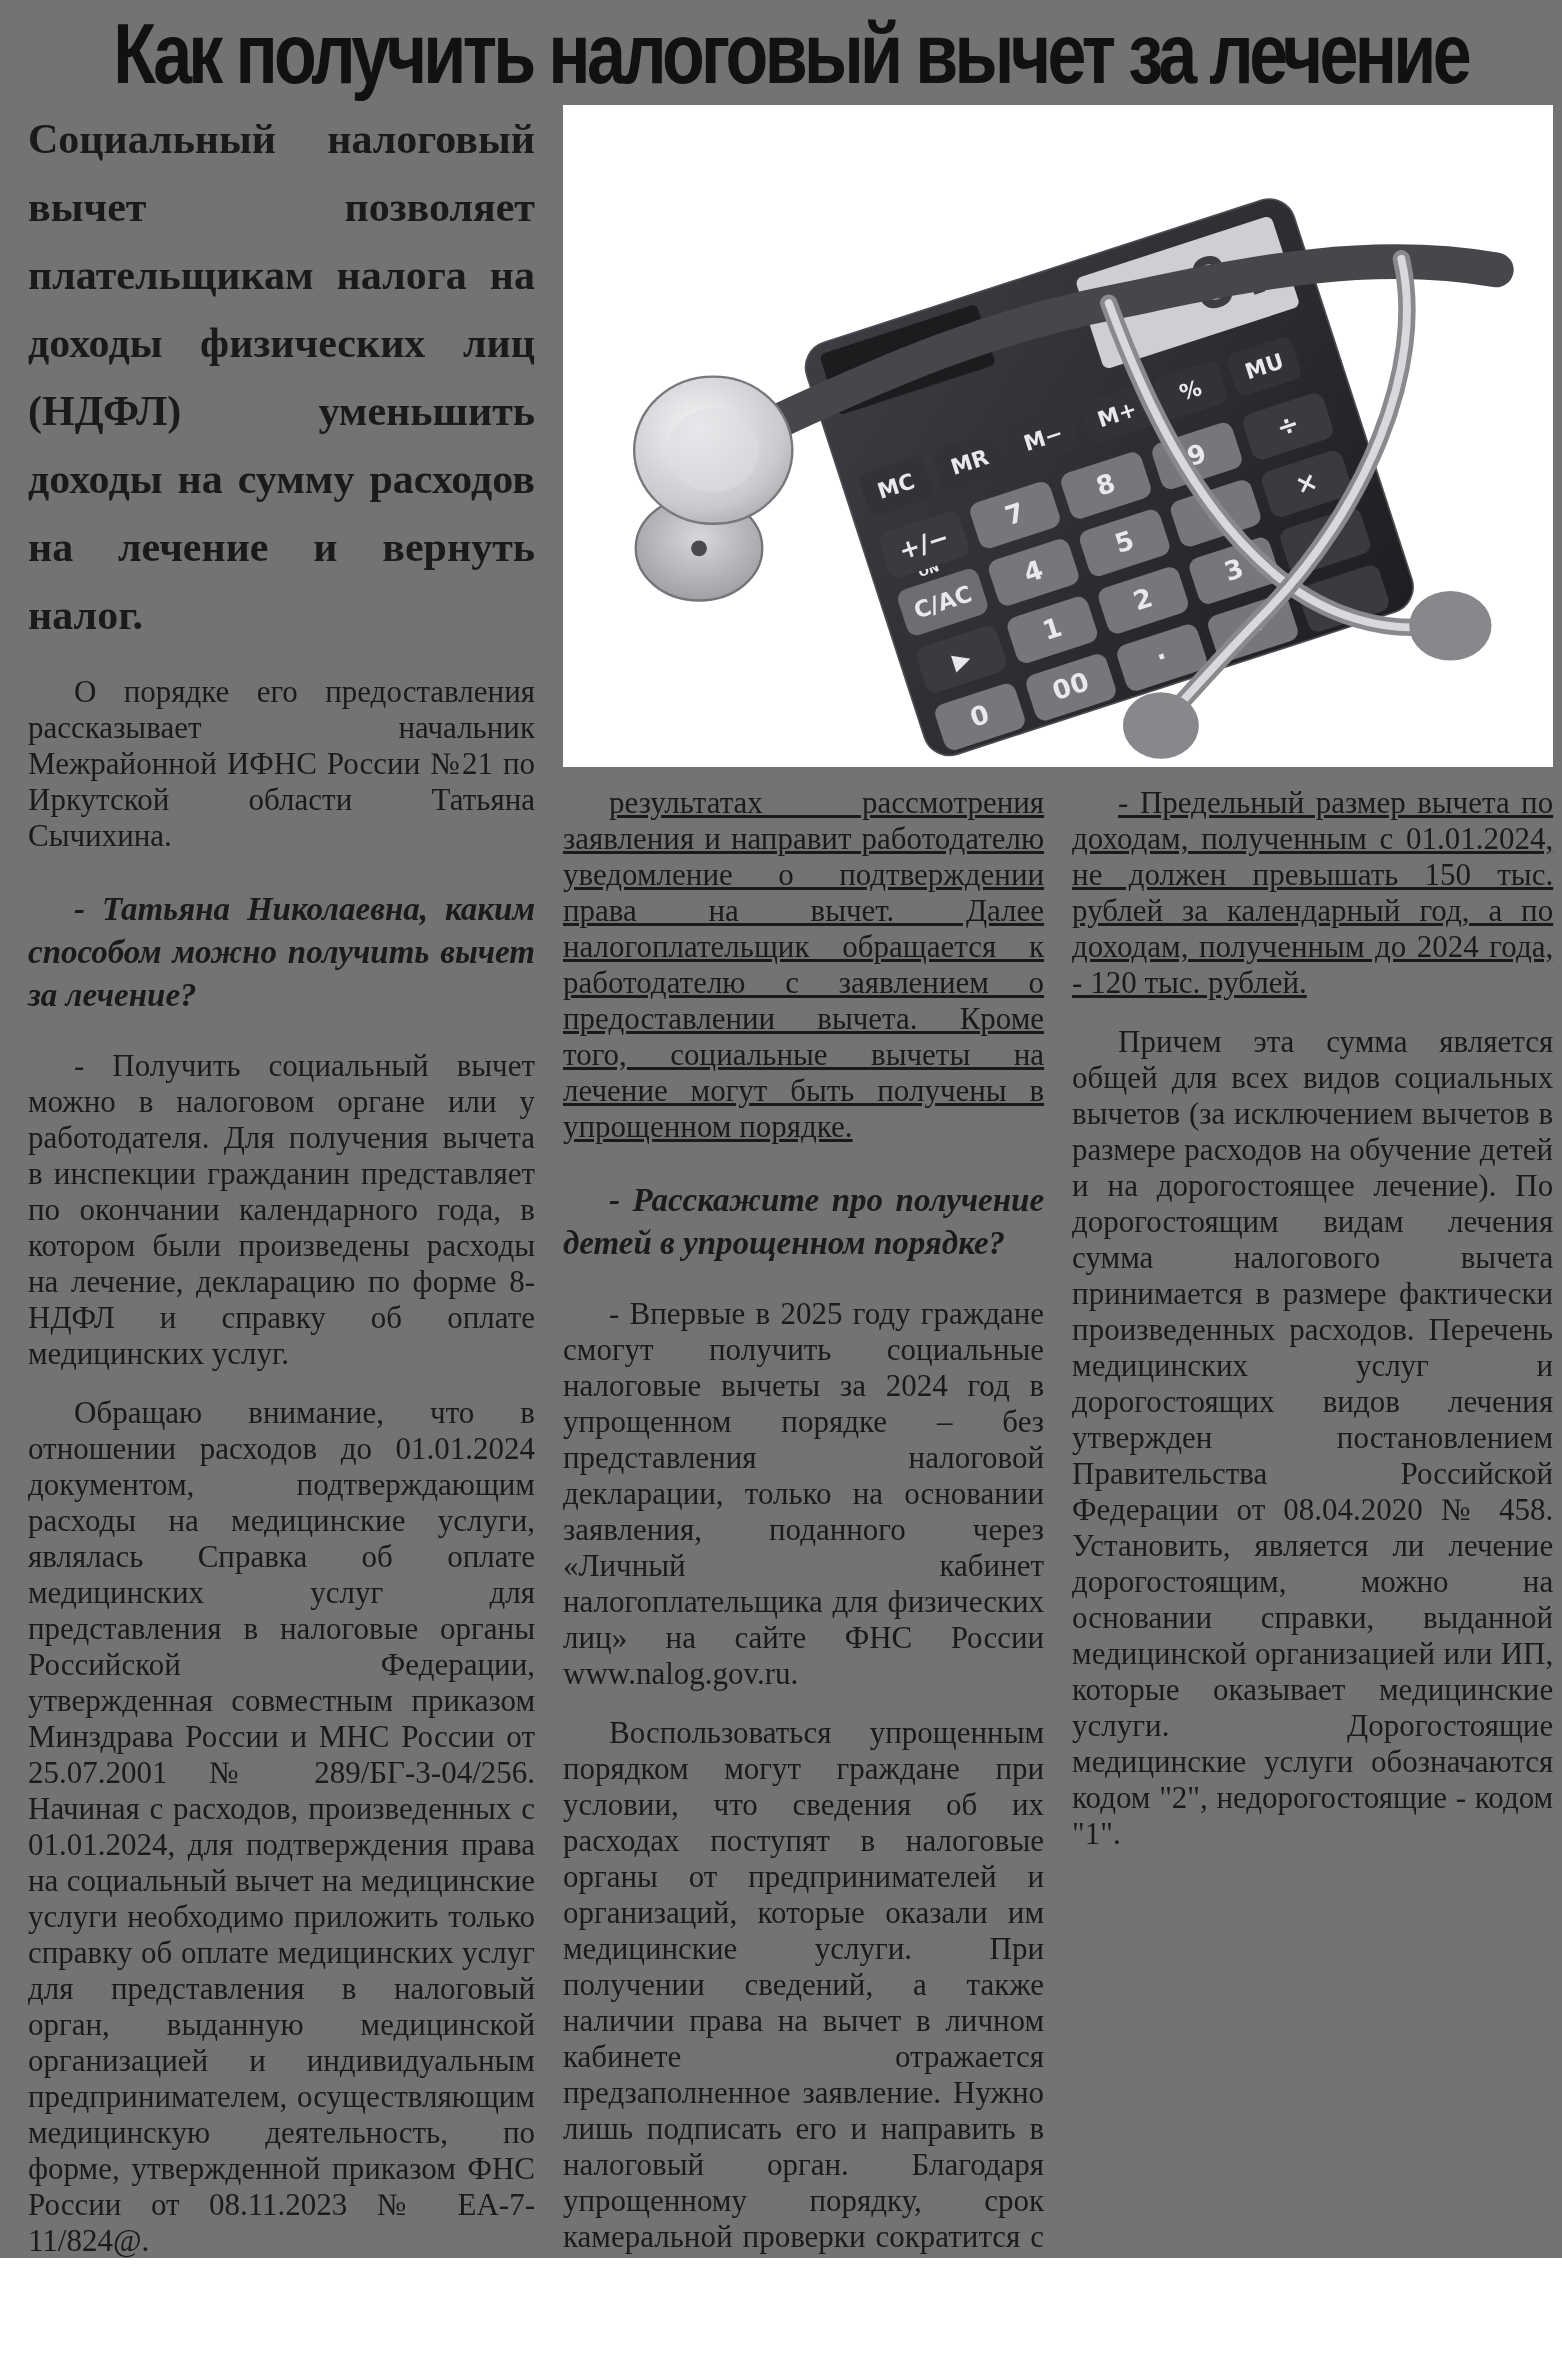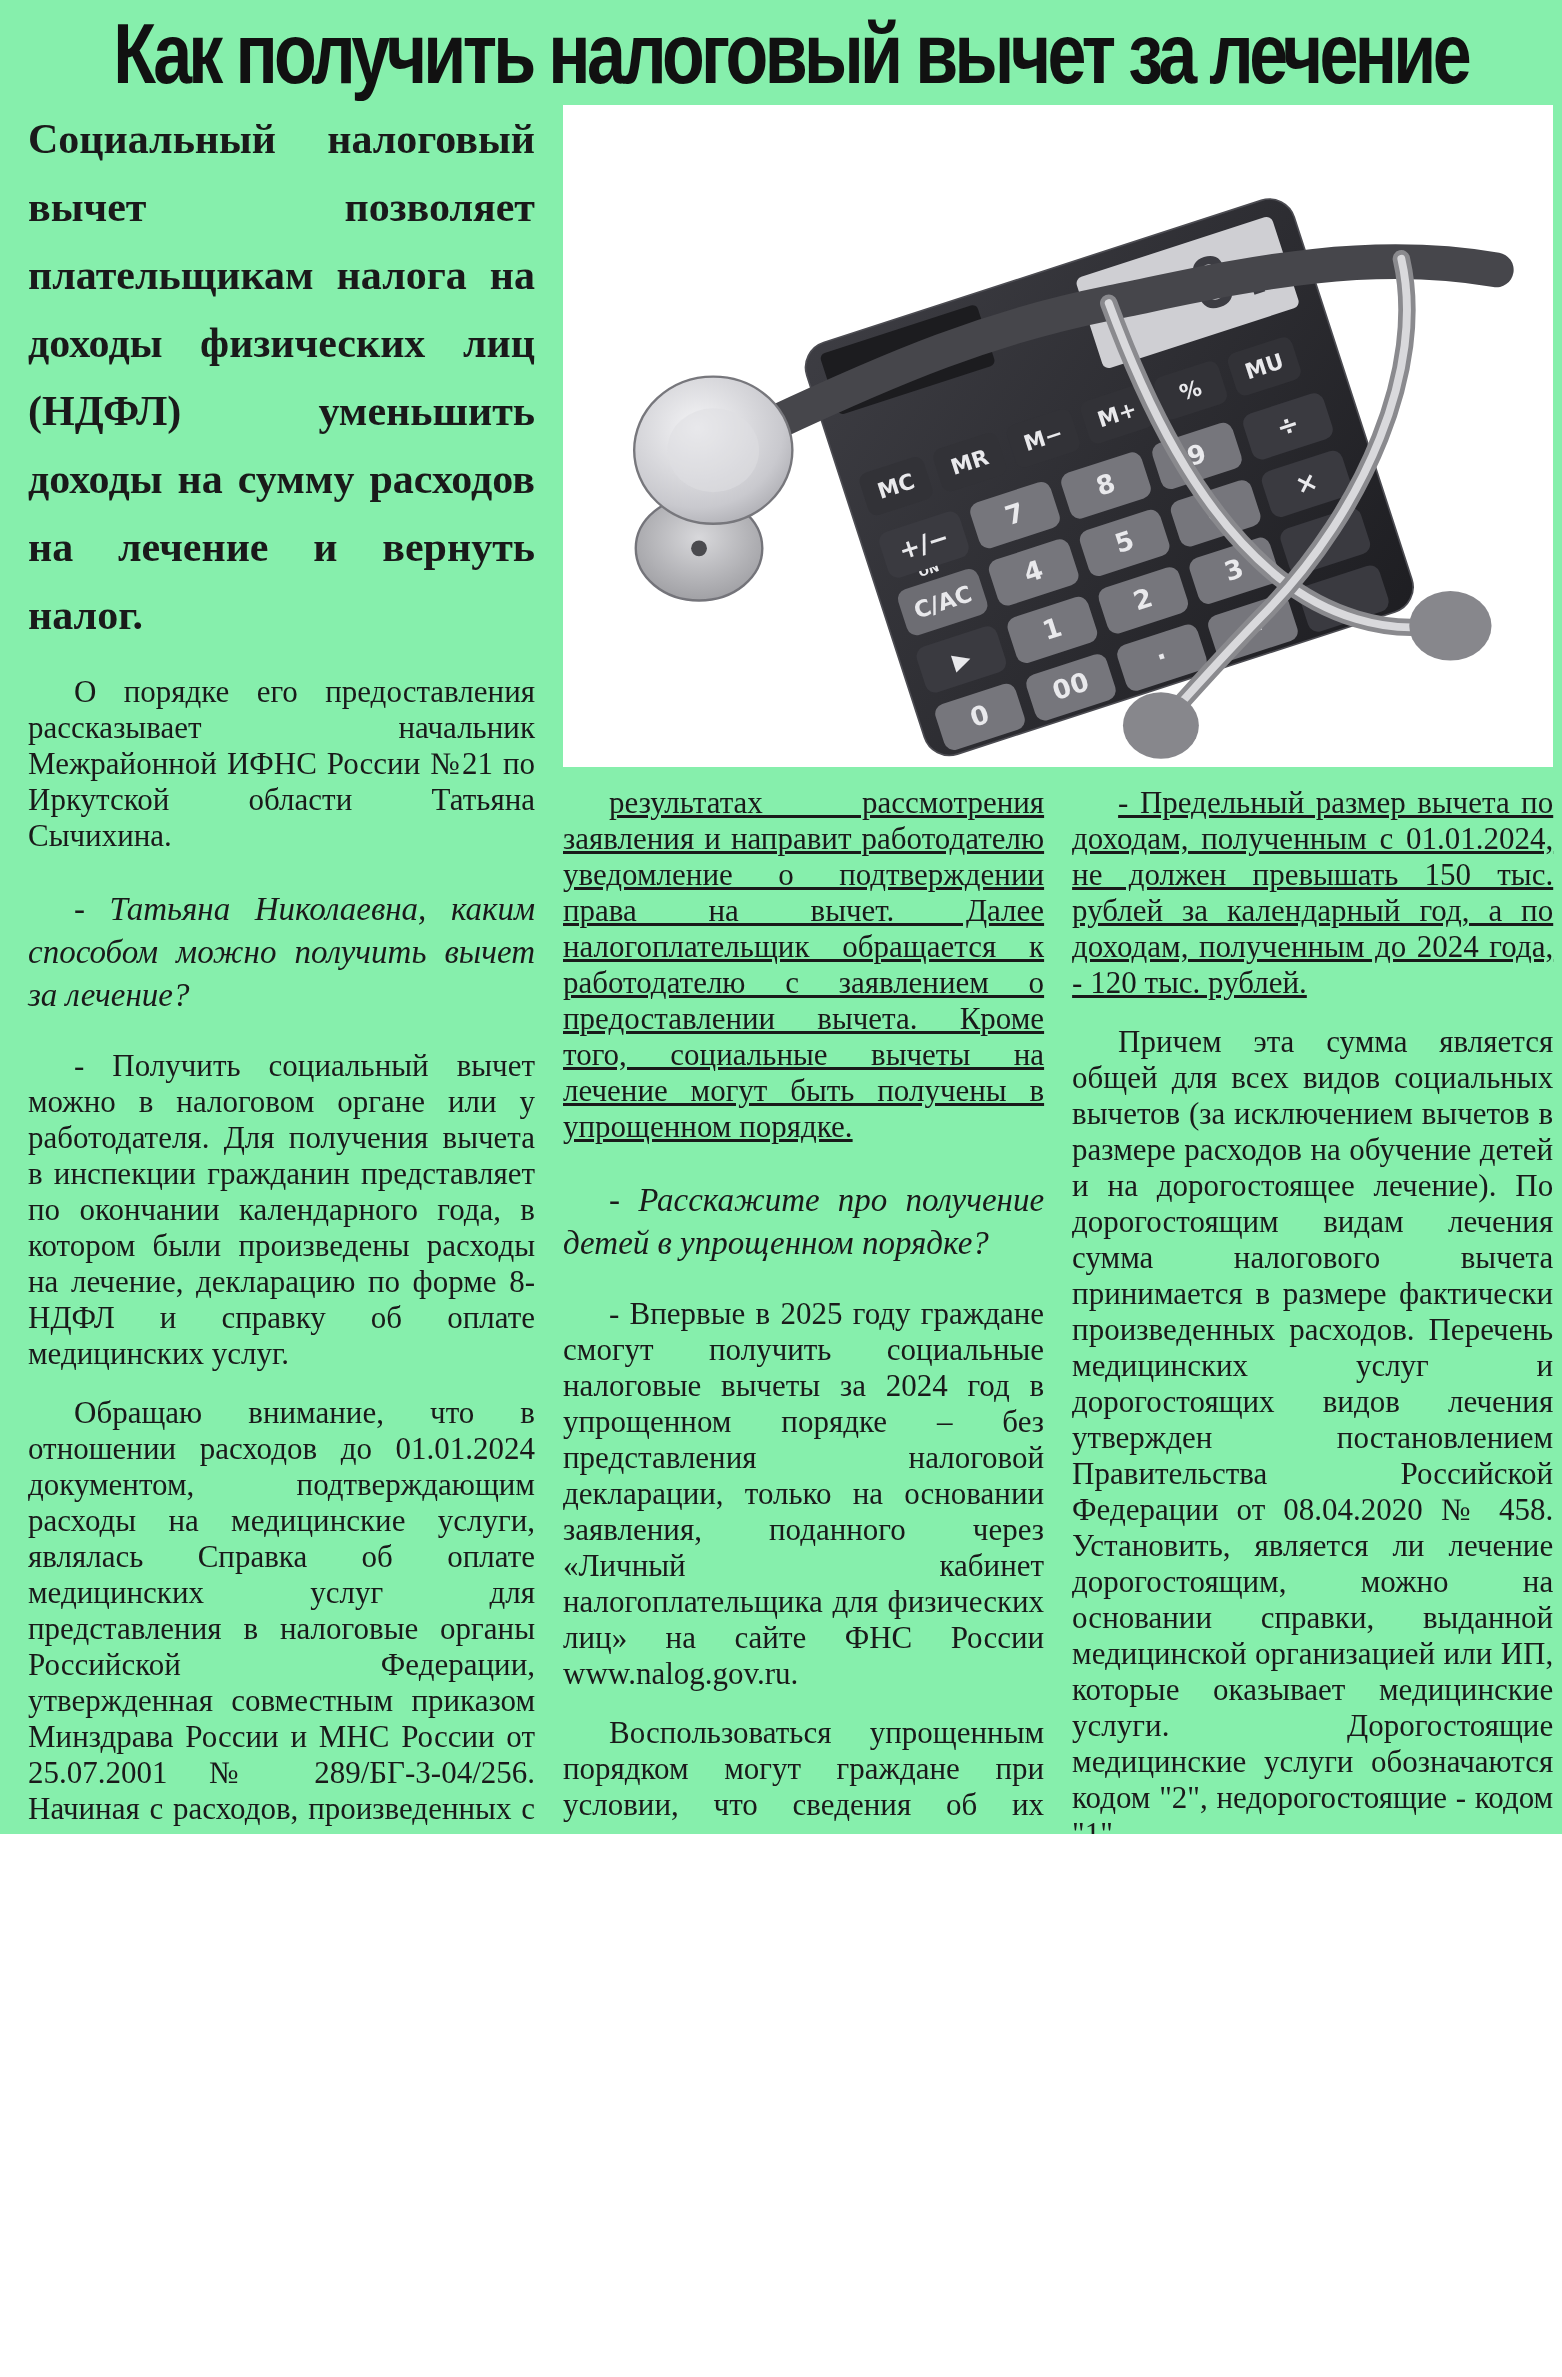--- a/index.html
+++ b/index.html
@@ -1,19 +1,19 @@
 <!DOCTYPE html>
 <html lang="ru" style="font-size:13px"><head>
 <meta charset="utf-8">
 <style>
   html,body{margin:0;padding:0;background:#ffffff;}
   .page{
     position:relative;
-    width:1563px;height:1834px;
-    background:#86efac;
+    width:1563px;height:2258px;
+    background:#737373;
     color:#1a1a1a;
     overflow:hidden;
     font-family:"Liberation Serif", serif;
     box-sizing:border-box;
     padding:4.9px 9.8px 0 28px;
   }
   .headline{
     margin:1.6px 0 21px 0;
     font-family:"Liberation Sans", sans-serif;
     font-weight:700;
@@ -58,21 +58,21 @@
     font-size:31px;
     line-height:36px;
     text-align:justify;
     text-indent:46px;
     hyphens:auto;
     -webkit-hyphens:auto;
   }
   .para:first-child{margin-top:0;text-decoration:underline;}
   .question{
     margin:34px 0 31px 0;
-    font-weight:400;
+    font-weight:700;
     font-style:italic;
     font-size:33px;
     line-height:43px;
     text-align:justify;
     text-indent:46px;
     hyphens:auto;
   }
   .calc-label{
     font-family:"DejaVu Sans", sans-serif;
     font-weight:700;

